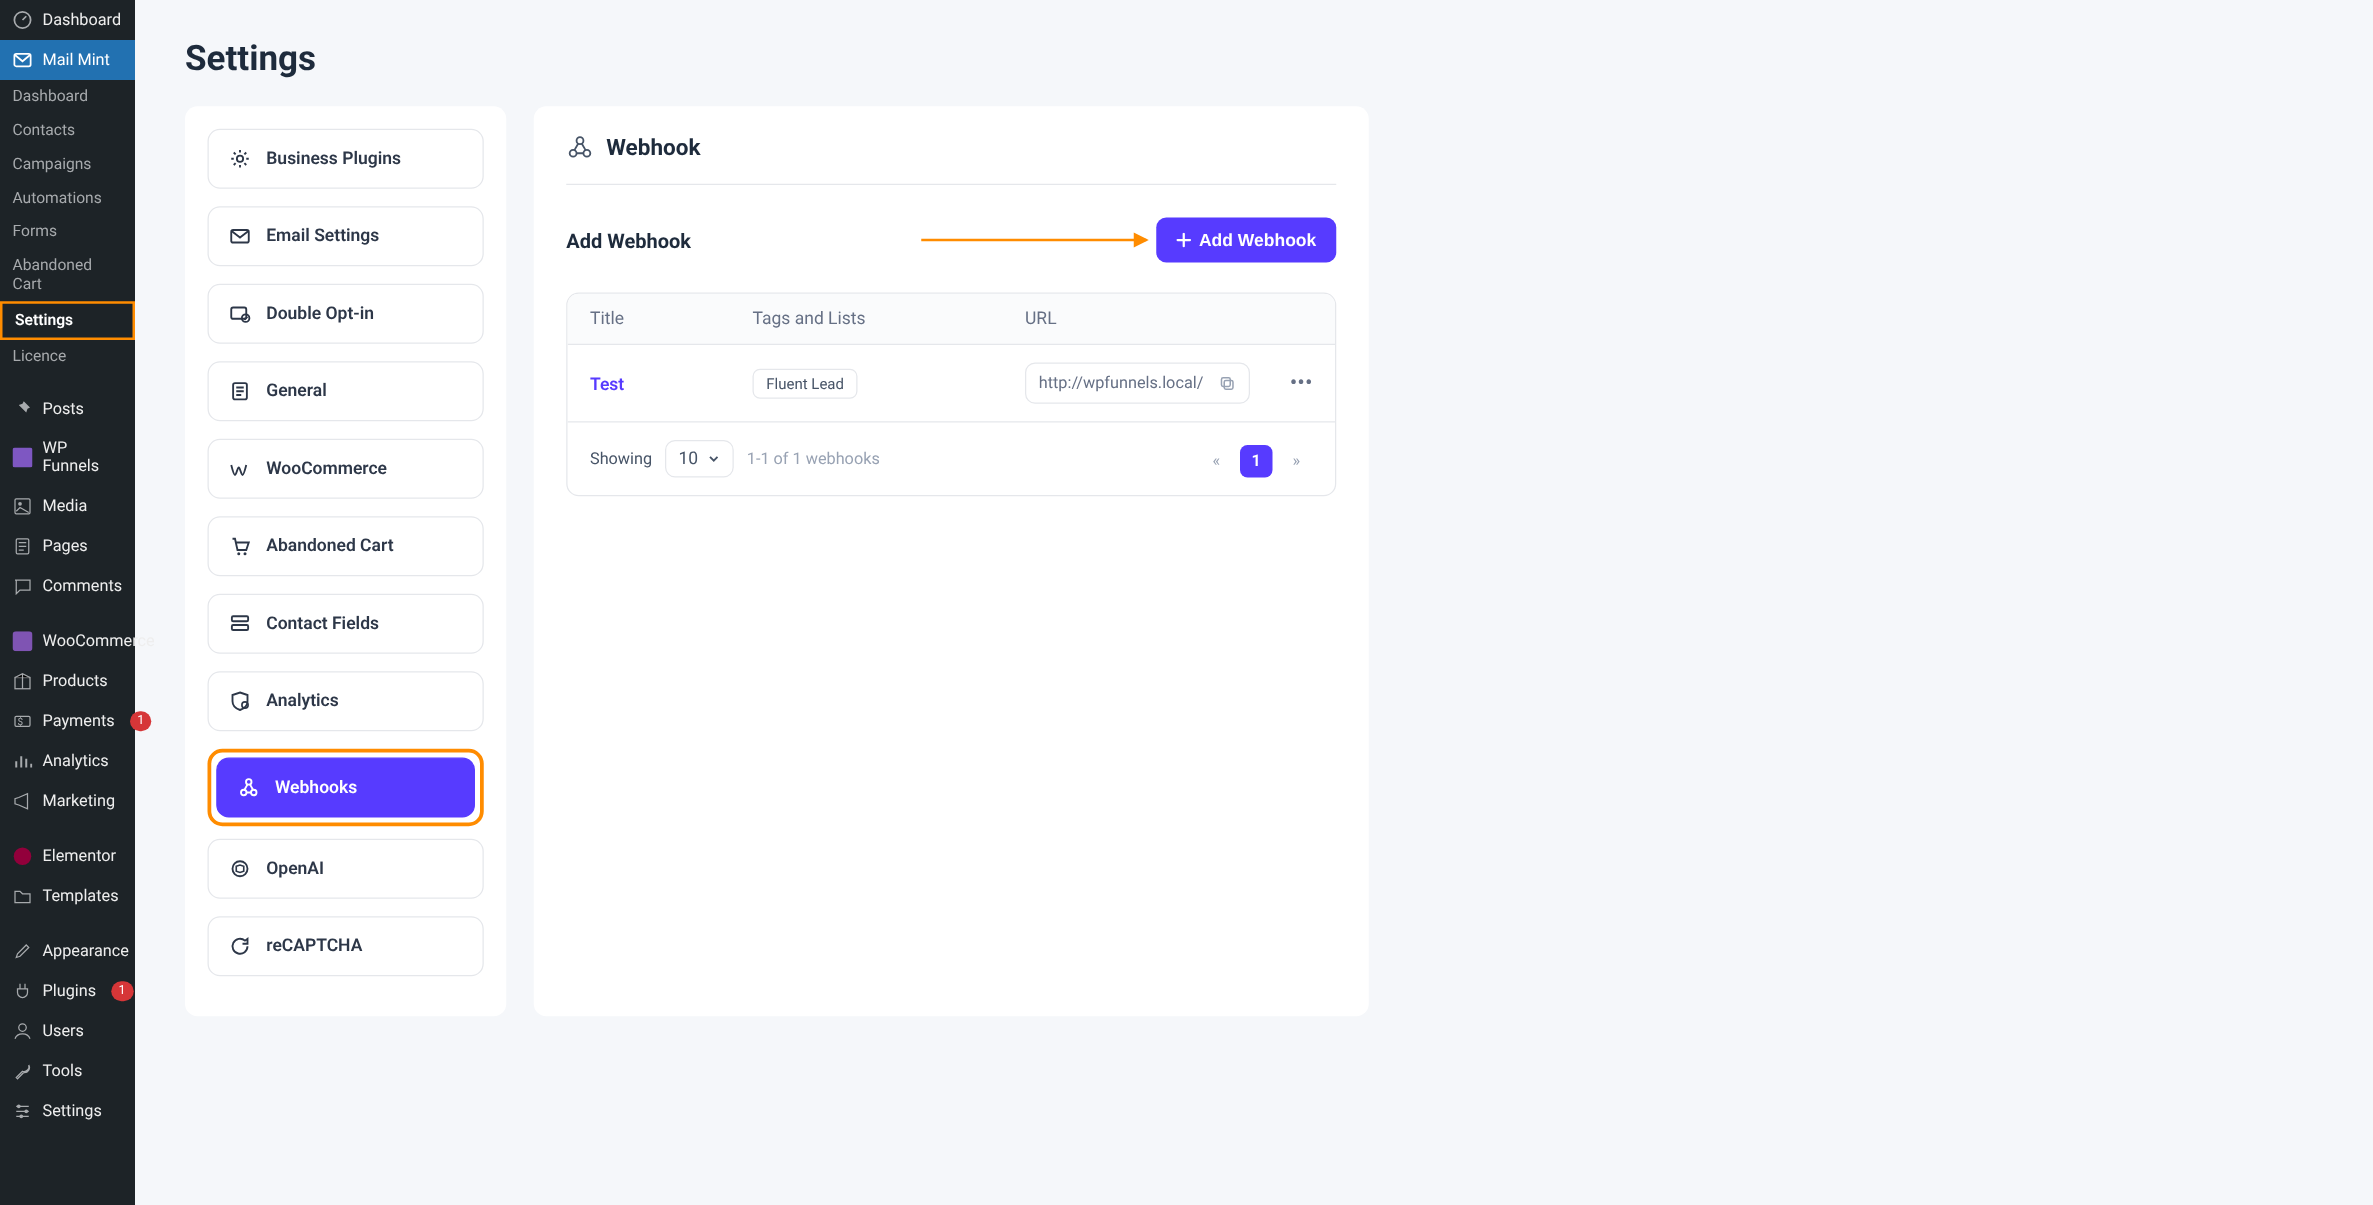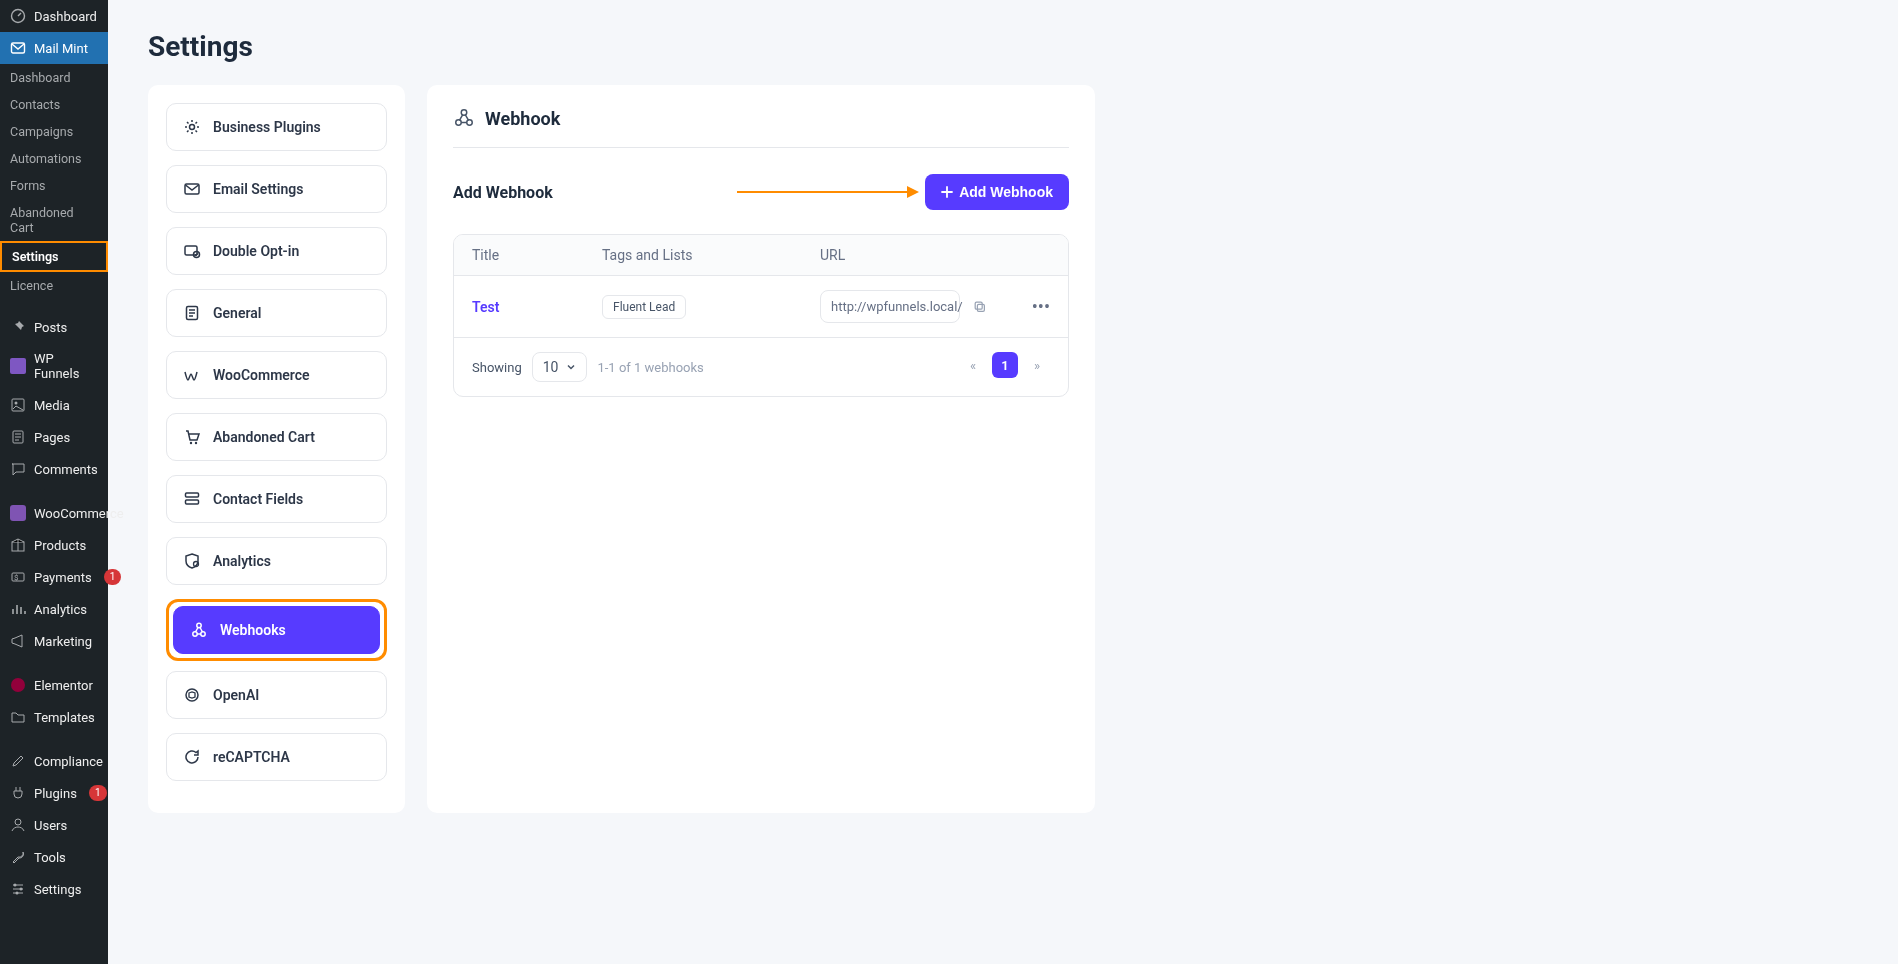--- a/index.html
+++ b/index.html
@@ -30,23 +30,23 @@
 .add-btn { background: #573bff; color: #fff; border: none; border-radius: 8px; padding: 10px 16px; font-size: 14px; font-weight: 600; cursor: pointer; display: inline-flex; align-items: center; gap: 6px; }
 .table { border: 1px solid #e5e7eb; border-radius: 10px; overflow: hidden; }
 .table-head { display: flex; background: #fafbfc; padding: 12px 18px; font-size: 14px; color: #667085; border-bottom: 1px solid #e5e7eb; }
 .col-title { width: 130px; }
 .col-tags { width: 218px; }
 .col-url { flex: 1; }
 .col-act { width: 40px; text-align: right; }
 .table-row { display: flex; align-items: center; padding: 14px 18px; border-bottom: 1px solid #e5e7eb; }
 .row-title { color: #573bff; font-weight: 600; font-size: 14px; }
 .tag-chip { border: 1px solid #e5e7eb; border-radius: 6px; padding: 4px 10px; font-size: 12px; color: #475467; display: inline-block; }
-.url-box { border: 1px solid #e5e7eb; border-radius: 8px; padding: 8px 10px; display: flex; align-items: center; gap: 10px; color: #667085; font-size: 13px; width: 140px; justify-content: space-between; }
+.url-box { border: 1px solid #e5e7eb; border-radius: 8px; padding: 8px 10px; display: flex; align-items: center; gap: 10px; color: #667085; font-size: 13px; width: 180px; justify-content: space-between; }
 .row-actions { color: #667085; font-size: 18px; cursor: pointer; }
-.table-foot { display: flex; align-items: flex-start; justify-content: space-between; padding: 14px 18px; }
+.table-foot { display: flex; align-items: flex-end; justify-content: space-between; padding: 14px 18px; }
 .foot-left { display: flex; align-items: center; gap: 10px; font-size: 13px; color: #475467; }
 .select-box { border: 1px solid #e5e7eb; border-radius: 8px; padding: 6px 10px; display: flex; align-items: center; gap: 8px; cursor: pointer; font-size: 14px; }
 .foot-summary { color: #98a2b3; font-size: 13px; }
 .pager { display: flex; align-items: center; gap: 6px; }
 .pager-btn { width: 26px; height: 26px; border-radius: 6px; display: inline-flex; align-items: center; justify-content: center; font-size: 13px; color: #98a2b3; cursor: pointer; }
 .pager-btn.active { background: #573bff; color: #fff; font-weight: 600; }
 svg { display: block; }
 </style>
 </head>
 <body>
@@ -186,21 +186,21 @@
         </span>
         <span>Templates</span>
       </div>
       <div style="height: 12px;"></div>
       <div class="sidebar-item">
         <span class="icon">
           <svg width="16" height="16" viewBox="0 0 16 16">
             <path d="M3 13l3-1 7-7-2-2-7 7-1 3z" stroke="#a7aaad" fill="none"></path>
           </svg>
         </span>
-        <span>Compliance</span>
+        <span>Appearance</span>
       </div>
       <div class="sidebar-item">
         <span class="icon">
           <svg width="16" height="16" viewBox="0 0 16 16">
             <path d="M6 2v4M10 2v4M4 6h8v3a4 4 0 01-8 0V6z" stroke="#a7aaad" fill="none"></path>
           </svg>
         </span>
         <span>Plugins</span>
         <span class="badge">1</span>
       </div>

